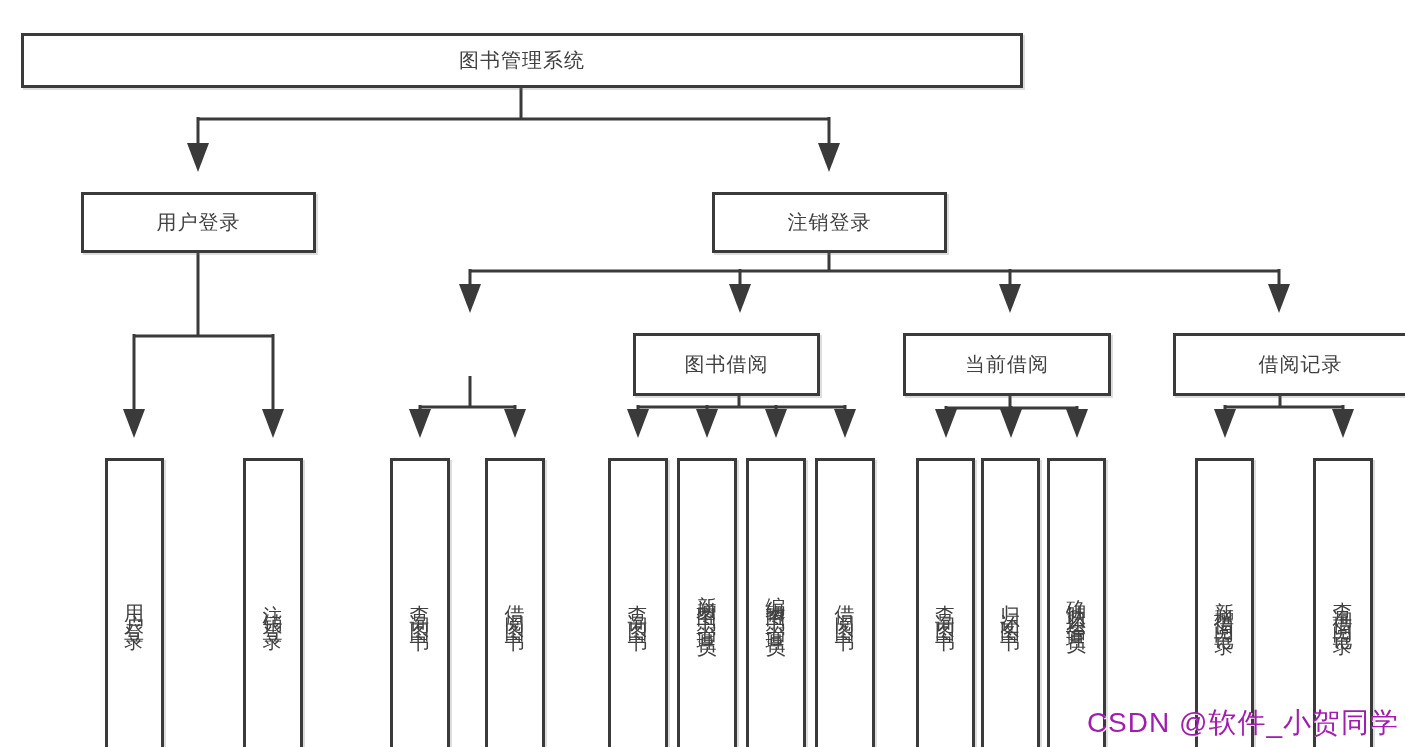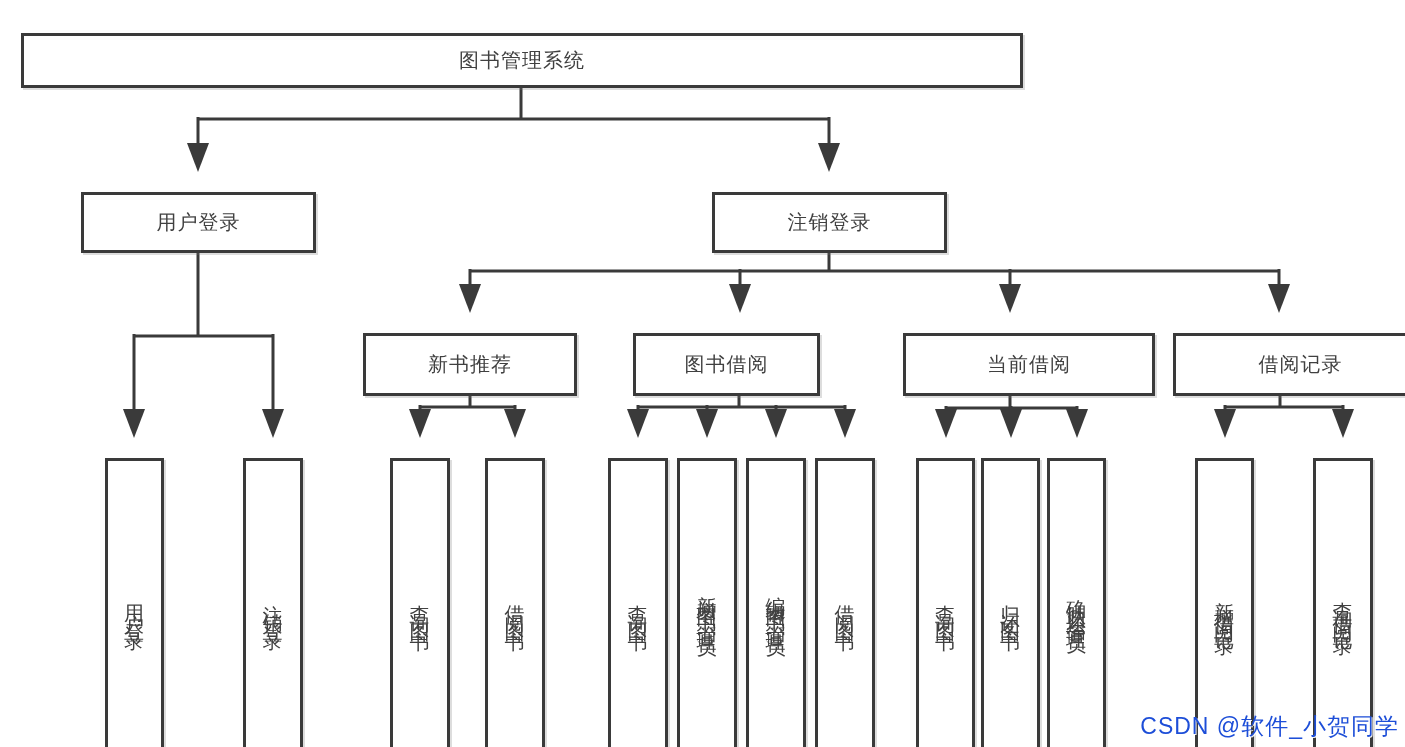--- a/index.html
+++ b/index.html
@@ -37,22 +37,22 @@
     writing-mode: vertical-rl;
     letter-spacing: 9px;
     white-space: normal;
     line-height: 1;
   }
   .watermark {
     position: absolute;
     right: 6px;
     bottom: 5px;
     z-index: 3;
-    font-size: 23px;
-    color: #1d4ed8;
+    font-size: 28px;
+    color: #a21caf;
     letter-spacing: 1px;
     text-shadow: 1px 1px 0 rgba(255,255,255,0.9);
   }
 </style>
 </head>
 <body>
 
 <div class="canvas">
 
   <svg class="connectors" viewBox="0 0 1405 747" xmlns="http://www.w3.org/2000/svg">
@@ -93,23 +93,22 @@
       <polygon points="1214,409 1236,409 1225,438"></polygon>
       <polygon points="1332,409 1354,409 1343,438"></polygon>
     </g>
   </svg>
 
   <div class="node" style="left:21px; top:13px; width:1002px; height:55px;">图书管理系统</div>
 
   <div class="node" style="left:81px; top:172px; width:235px; height:61px;">用户登录</div>
   <div class="node" style="left:712px; top:172px; width:235px; height:61px;">注销登录</div>
 
-  <div class="node" style="left:363px; top:313px; width:214px; height:63px;">新书推荐</div>
   <div class="node" style="left:633px; top:313px; width:187px; height:63px;">图书借阅</div>
-  <div class="node" style="left:903px; top:313px; width:252px; height:63px;">当前借阅</div>
+  <div class="node" style="left:903px; top:313px; width:208px; height:63px;">当前借阅</div>
   <div class="node" style="left:1173px; top:313px; width:255px; height:63px;">借阅记录</div>
 
   <div class="node vnode" style="left:105px; top:438px; width:59px; height:297px;">用户登录</div>
   <div class="node vnode" style="left:243px; top:438px; width:60px; height:297px;">注销登录</div>
 
   <div class="node vnode" style="left:390px; top:438px; width:60px; height:297px;">查询图书</div>
   <div class="node vnode" style="left:485px; top:438px; width:60px; height:297px;">借阅图书</div>
 
   <div class="node vnode" style="left:608px; top:438px; width:60px; height:297px;">查询图书</div>
   <div class="node vnode" style="left:677px; top:438px; width:60px; height:297px; letter-spacing:6px;">新增图书（管理员）</div>

